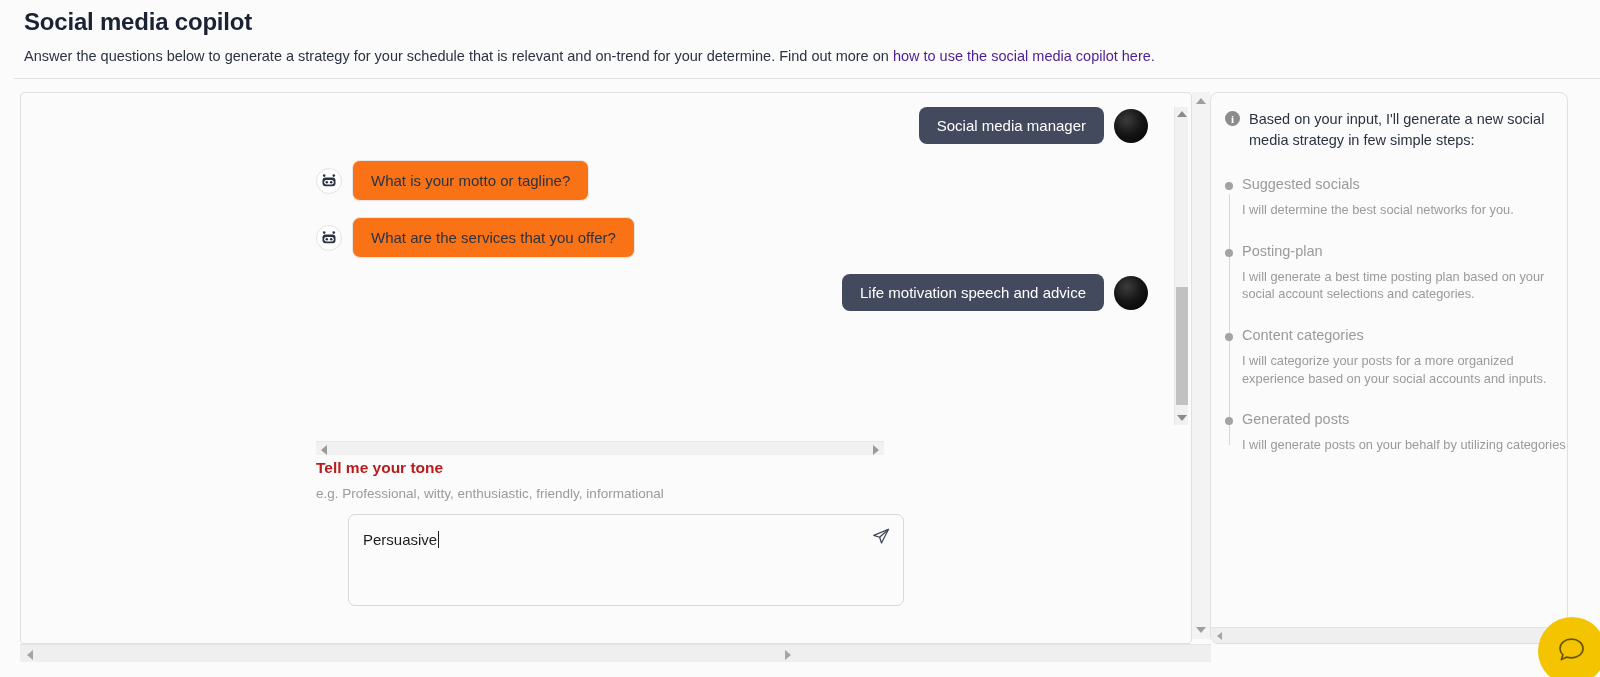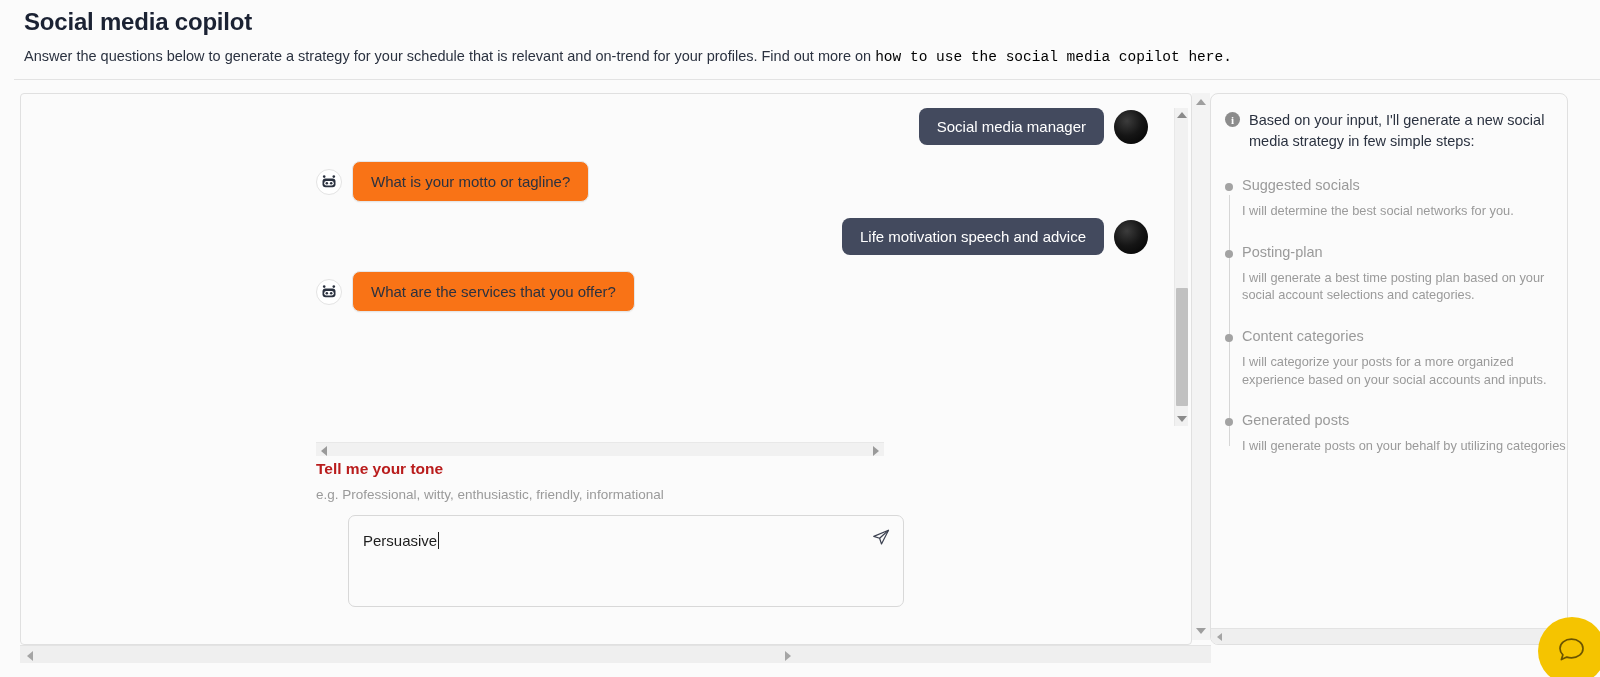--- a/index.html
+++ b/index.html
@@ -18,21 +18,21 @@
     font-weight: bold;
     color: #1b2233;
     margin: 0 0 12px 0;
     letter-spacing: -0.2px;
   }
   .page-subtitle {
     font-size: 14.5px;
     color: #2b3240;
     margin: 0 0 14px 0;
   }
-  .page-subtitle a { color: #000000; text-decoration: none; font-family: Liberation Mono, monospace; }
+  .page-subtitle a { color: #4c1d95; text-decoration: none; }
   .header-rule { height: 1px; background: #e3e3e3; width: 1600px; margin-left: -10px; }
 
   
   .body-wrap {
     display: flex;
     align-items: flex-start;
     padding: 13px 10px 0 20px;
     gap: 18px;
   }
 
@@ -273,21 +273,21 @@
     background: #f5c400;
     display: flex; align-items: center; justify-content: center;
   }
 </style>
 </head>
 <body>
 
 <div class="page-header">
   <div class="page-title">Social media copilot</div>
   <div class="page-subtitle">
-    <span>Answer the questions below to generate a strategy for your schedule that is relevant and on-trend for your profiles. Find out more on </span><a href="#">how to use the social media copilot here.</a>
+    <span>Answer the questions below to generate a strategy for your schedule that is relevant and on-trend for your determine. Find out more on </span><a href="#">how to use the social media copilot here.</a>
   </div>
   <div class="header-rule"></div>
 </div>
 
 <div class="body-wrap">
 
   <div class="chat-panel">
 
     <div class="chat-inner">
 
@@ -307,39 +307,39 @@
                 <rect x="1.5" y="3.6" width="13" height="8.6" rx="3" fill="#2b3240"></rect>
                 <rect x="3.2" y="6" width="9.6" height="4.4" rx="2.2" fill="#ffffff"></rect>
                 <circle cx="5.8" cy="8.2" r="1.25" fill="#2b3240"></circle>
                 <circle cx="10.2" cy="8.2" r="1.25" fill="#2b3240"></circle>
               </svg>
             </div>
             <div class="bubble-bot">What is your motto or tagline?</div>
           </div>
 
 
-          <div class="msg-row user">
-            <div class="bubble-user">Life motivation speech and advice</div>
-            <div class="avatar-user"></div>
-          </div>
-
           <div class="msg-row bot">
             <div class="avatar-bot">
               <svg width="16" height="14" viewBox="0 0 16 14" aria-hidden="true">
                 <circle cx="3.2" cy="1.6" r="1.3" fill="#2b3240"></circle>
                 <circle cx="12.8" cy="1.6" r="1.3" fill="#2b3240"></circle>
                 <rect x="1.5" y="3.6" width="13" height="8.6" rx="3" fill="#2b3240"></rect>
                 <rect x="3.2" y="6" width="9.6" height="4.4" rx="2.2" fill="#ffffff"></rect>
                 <circle cx="5.8" cy="8.2" r="1.25" fill="#2b3240"></circle>
                 <circle cx="10.2" cy="8.2" r="1.25" fill="#2b3240"></circle>
               </svg>
             </div>
             <div class="bubble-bot">What are the services that you offer?</div>
           </div>
 
+          <div class="msg-row user">
+            <div class="bubble-user">Life motivation speech and advice</div>
+            <div class="avatar-user"></div>
+          </div>
+
         </div>
 
         <div class="inner-vscroll">
           <div class="sb-arrow up"></div>
           <div class="thumb"></div>
           <div class="sb-arrow down"></div>
         </div>
       </div>
 
       <div class="inner-hscroll">

